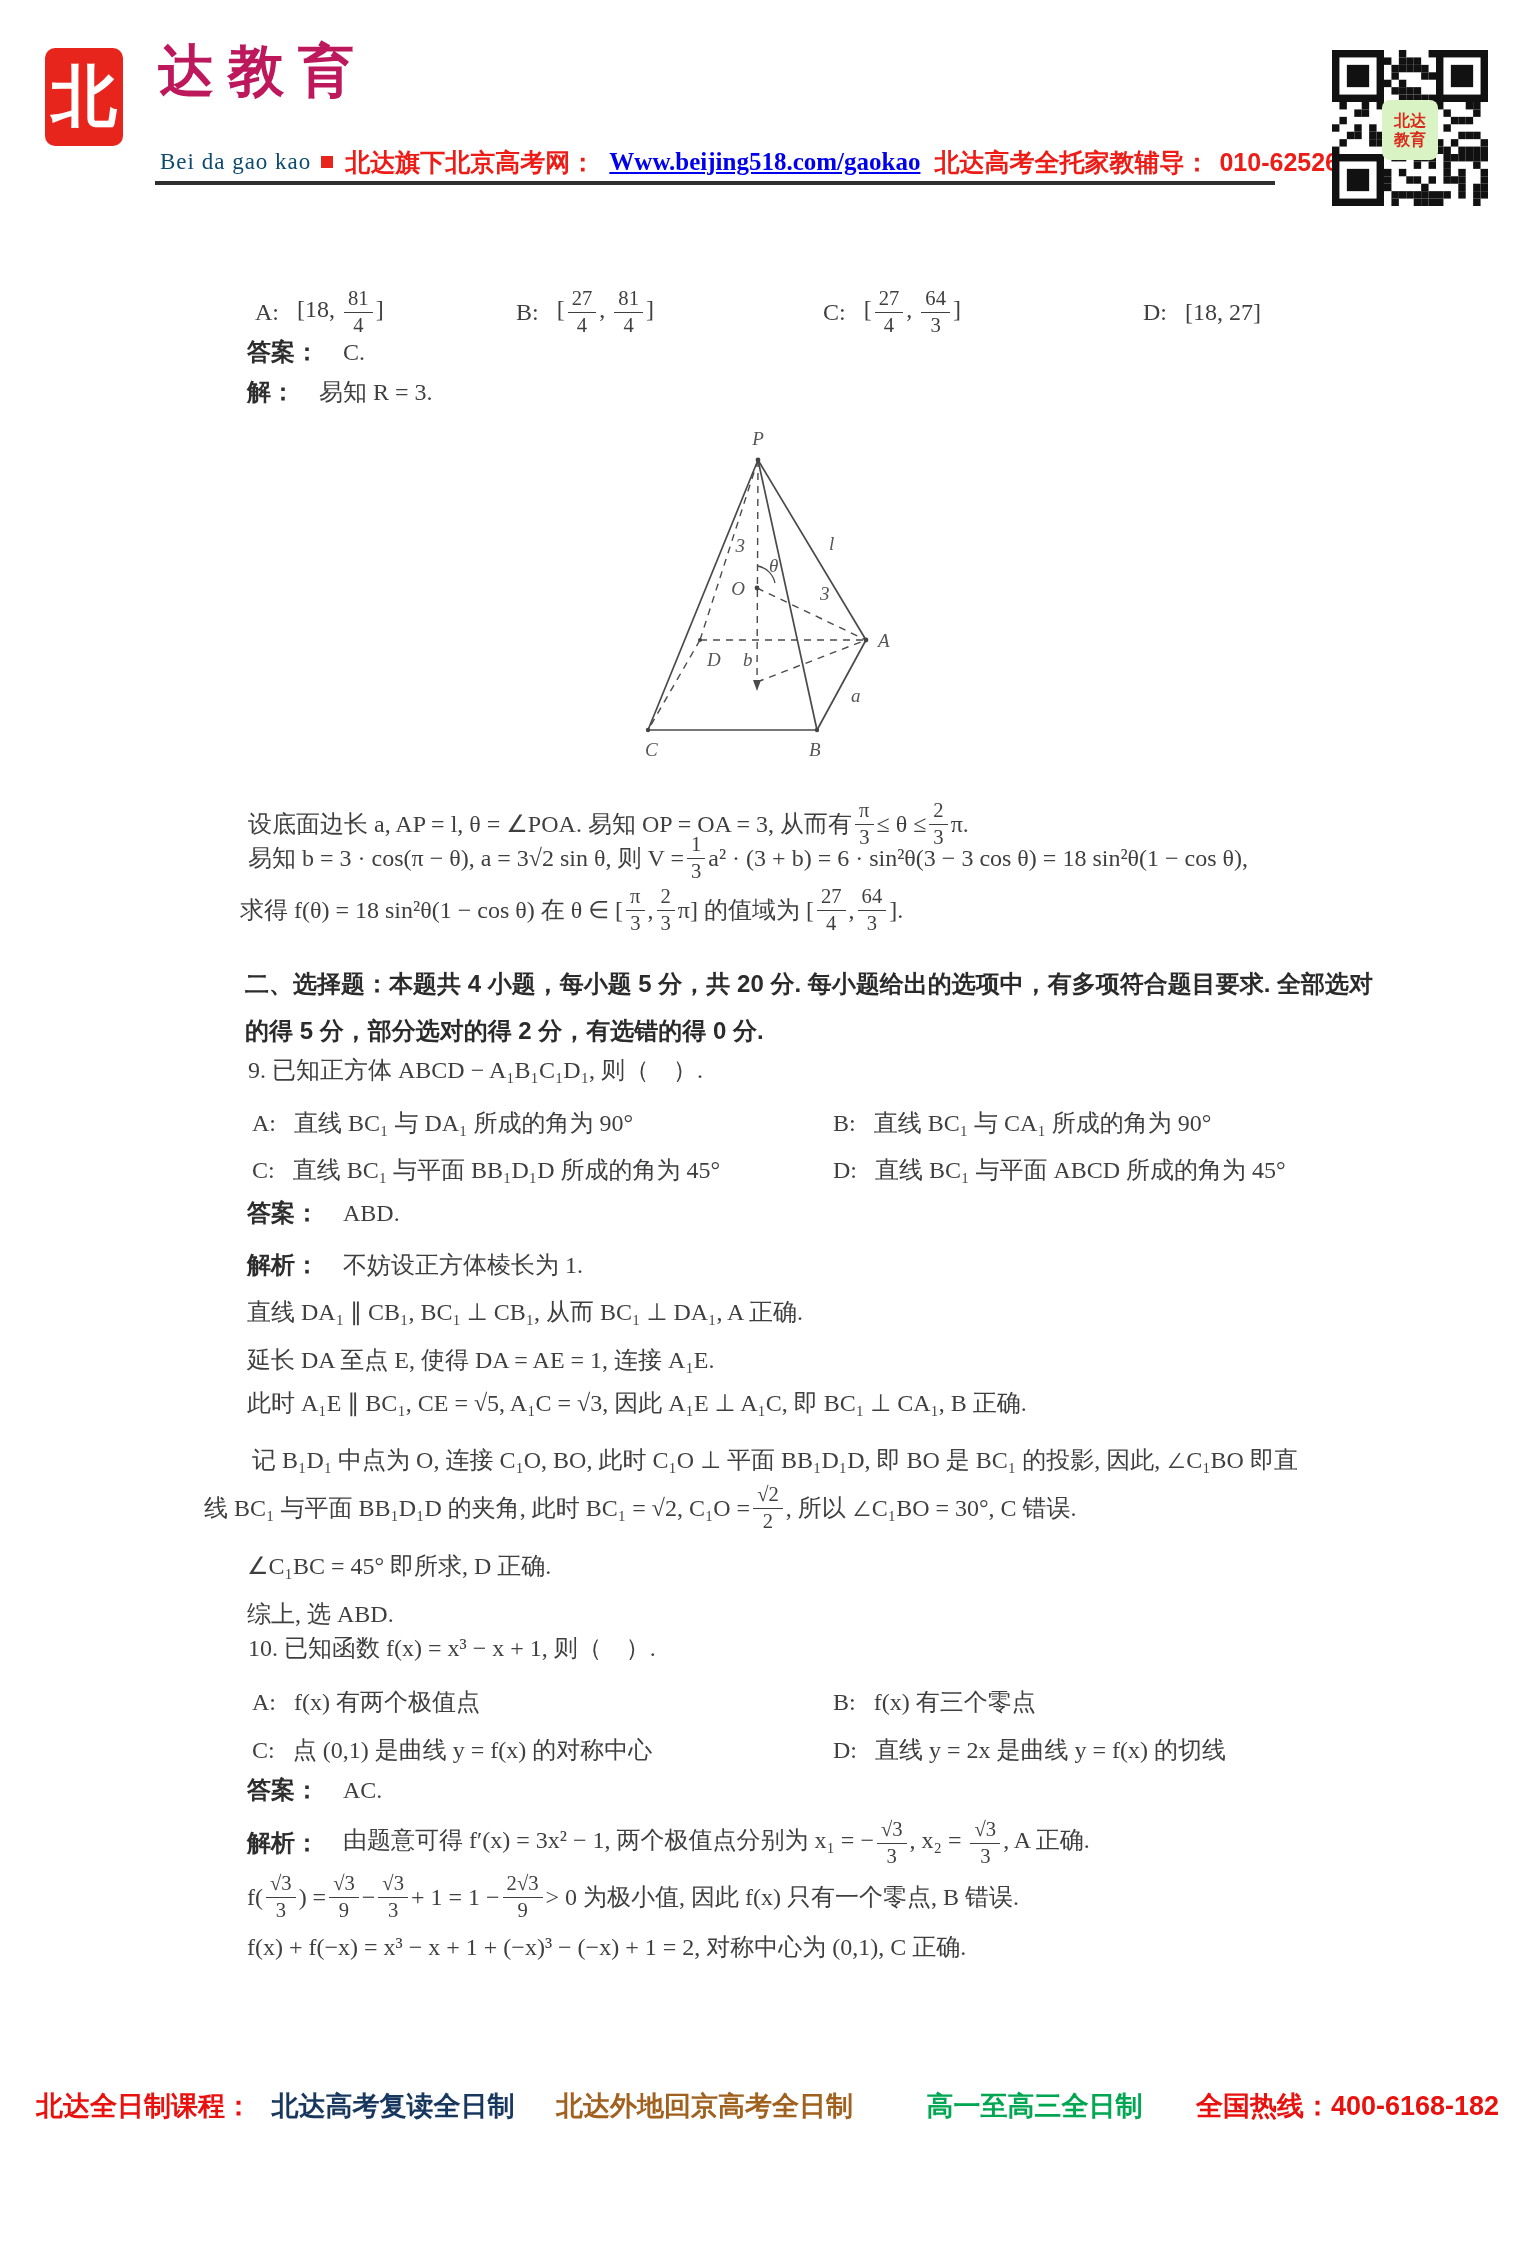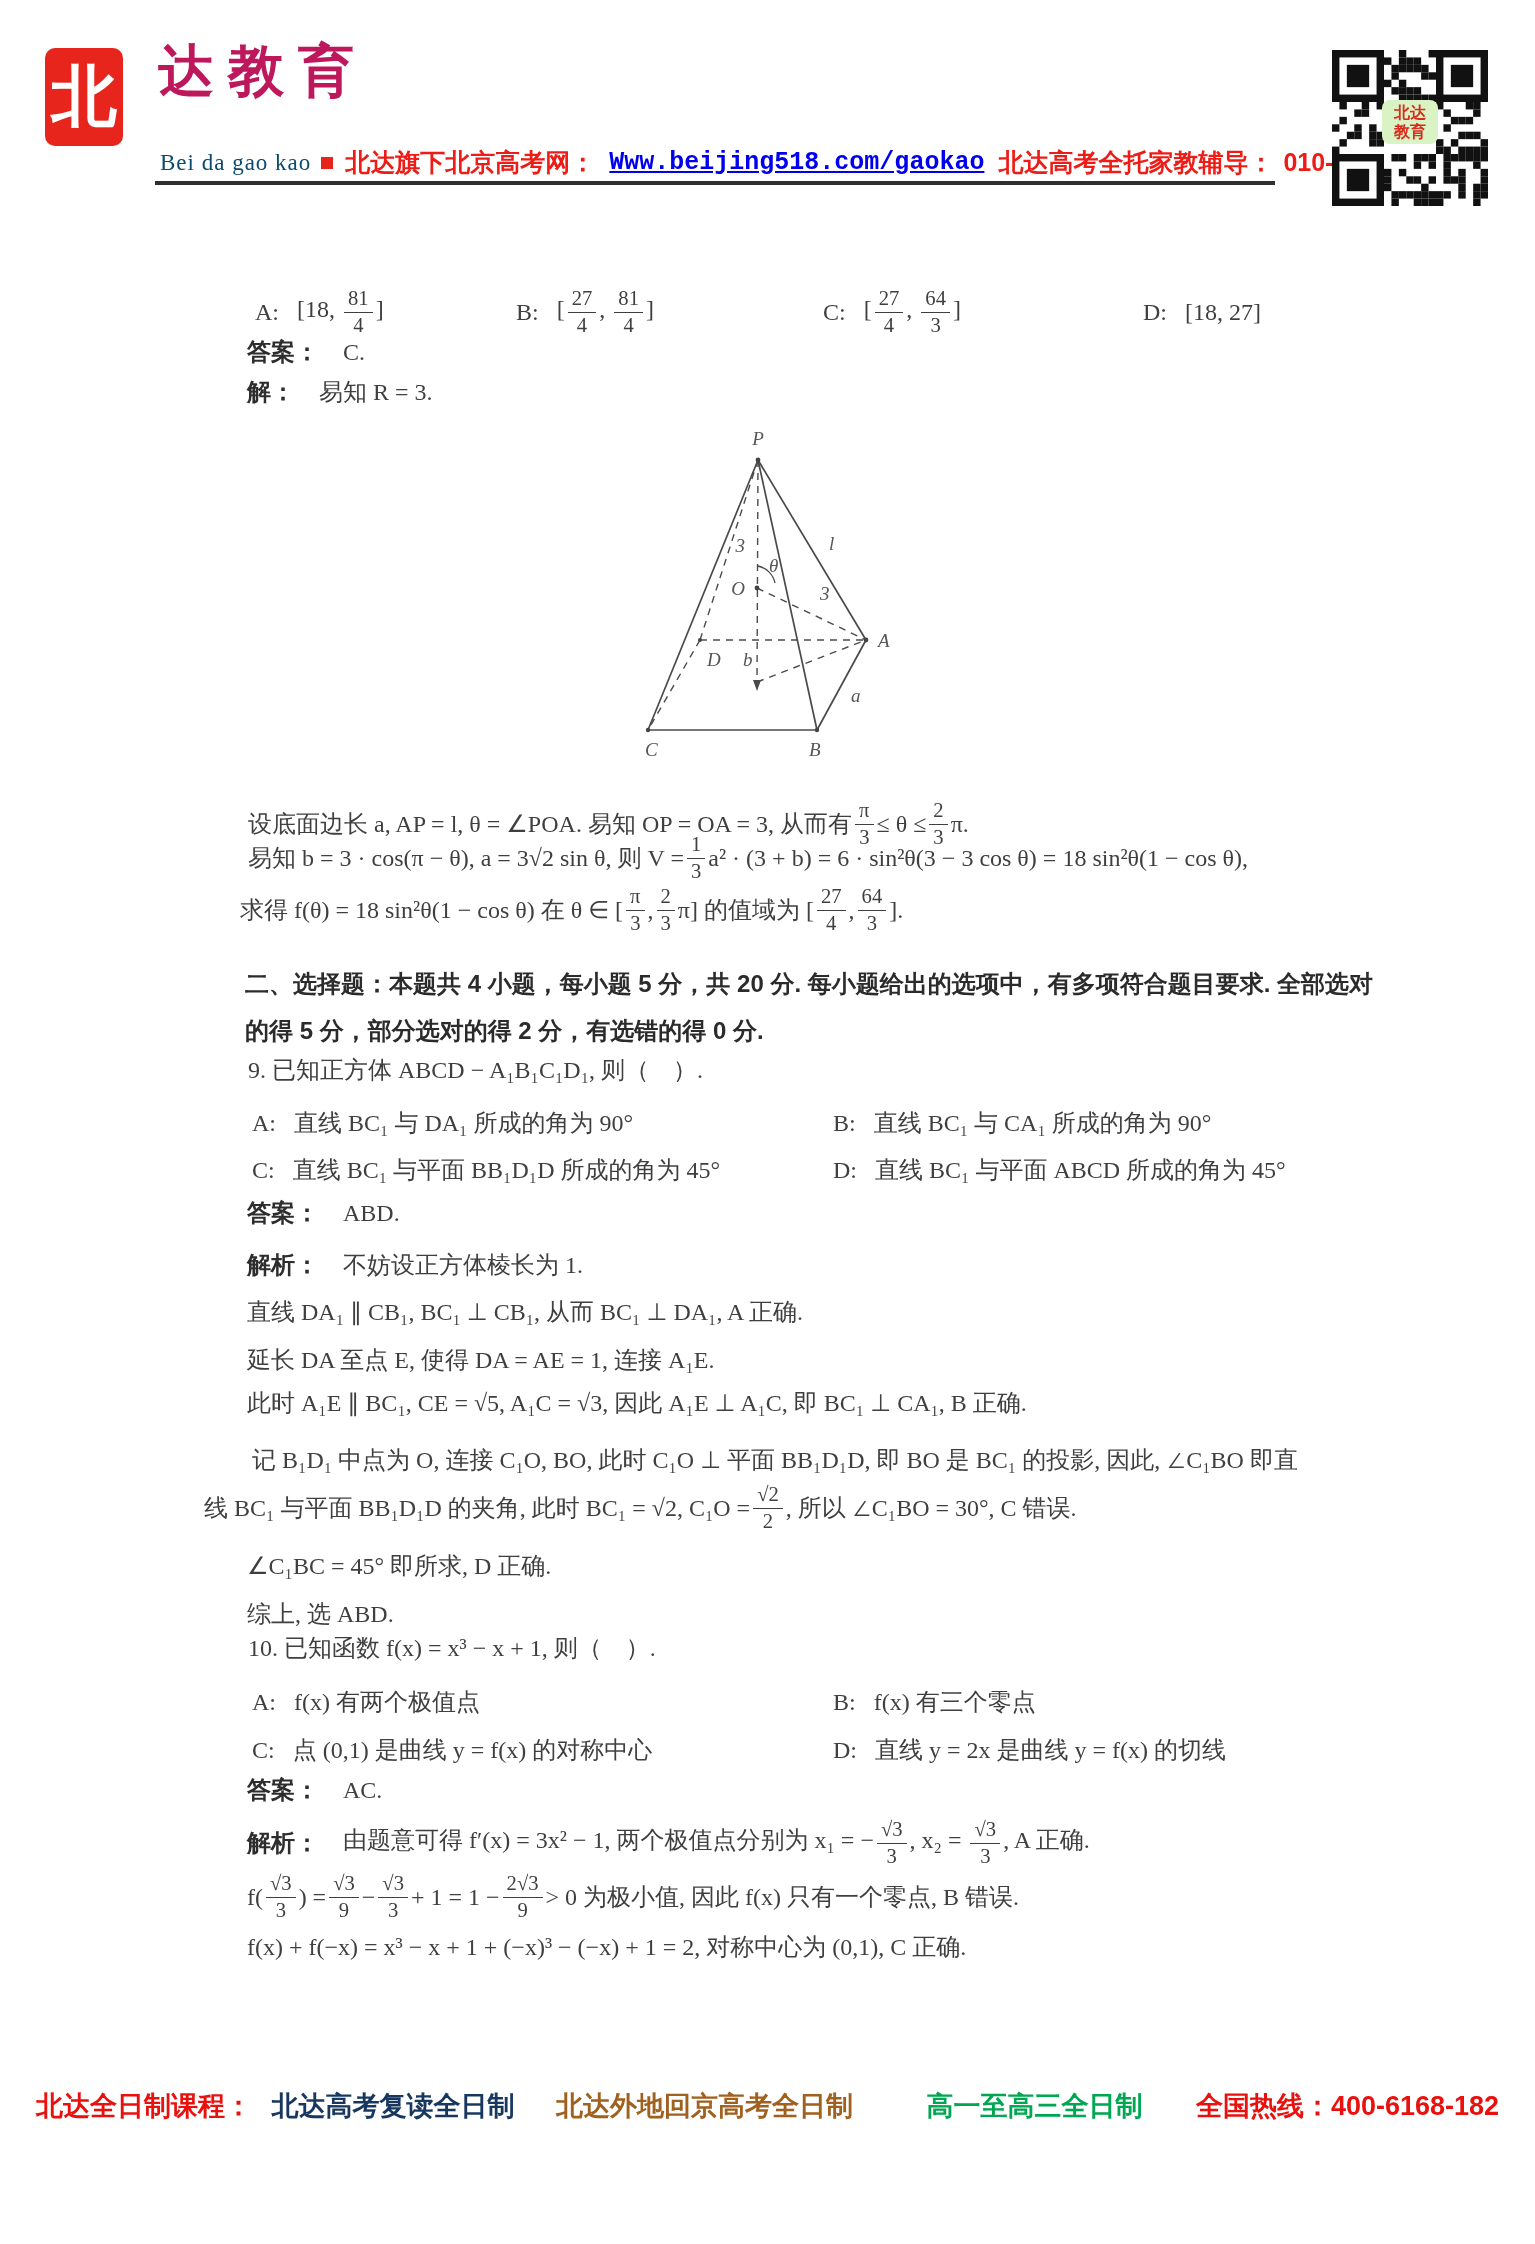--- a/index.html
+++ b/index.html
@@ -9,26 +9,26 @@
   
   .seal{position:absolute;left:45px;top:48px;width:78px;height:98px;background:#e8251d;
         border-radius:10px;display:flex;align-items:center;justify-content:center;}
   .seal span{color:#fff;font-size:66px;font-weight:bold;font-family:"Liberation Serif",serif;}
   .logo-text{position:absolute;left:158px;top:34px;font-size:56px;font-weight:900;
              color:#be185d;letter-spacing:14px;font-family:"Liberation Serif",serif;}
   .tagline{position:absolute;left:160px;top:140px;display:flex;align-items:center;white-space:nowrap;}
   .tag-en{font-size:23px;color:#0c4a6e;letter-spacing:1px;}
   .tag-sq{display:inline-block;width:12px;height:12px;background:#e8251d;margin:0 12px 0 10px;}
   .tag-red{font-family:"Liberation Sans",sans-serif;font-weight:bold;font-size:25px;color:#ed1c16;}
-  .tag-link{font-family:Liberation Mono, monospace;font-weight:bold;font-size:25px;color:#0000ee;
+  .tag-link{font-family:Liberation Serif, serif;font-weight:bold;font-size:25px;color:#0000ee;
             text-decoration:underline;margin:8px 14px;}
   .tag-phone{font-family:"Liberation Sans",sans-serif;font-weight:bold;font-size:25px;color:#ed1c16;margin-left:10px;}
   .rule{position:absolute;left:155px;top:181px;width:1120px;height:4px;background:#2f2f2f;}
   .qr{position:absolute;left:1332px;top:50px;width:156px;height:156px;}
-  .qr-label{position:absolute;left:50px;top:50px;width:56px;height:44px;background:#d9f3c4;
+  .qr-label{position:absolute;left:50px;top:50px;width:56px;height:60px;background:#d9f3c4;
             border-radius:8px;display:flex;flex-direction:column;align-items:center;justify-content:center;}
   .qr-label div{color:#d92b1c;font-size:16px;font-weight:bold;line-height:1.2;font-family:"Liberation Serif",serif;}
 
   
   .abs{position:absolute;white-space:nowrap;}
   .text-line{height:30px;display:flex;align-items:center;font-size:24px;}
   .math-line{height:56px;display:flex;align-items:center;font-size:24px;}
   .hei{font-family:"Liberation Sans",sans-serif;font-weight:bold;color:#2d2d2d;margin-right:24px;}
   .opt{position:absolute;font-size:24px;display:flex;align-items:center;}
   .opt .olabel{margin-right:18px;}

